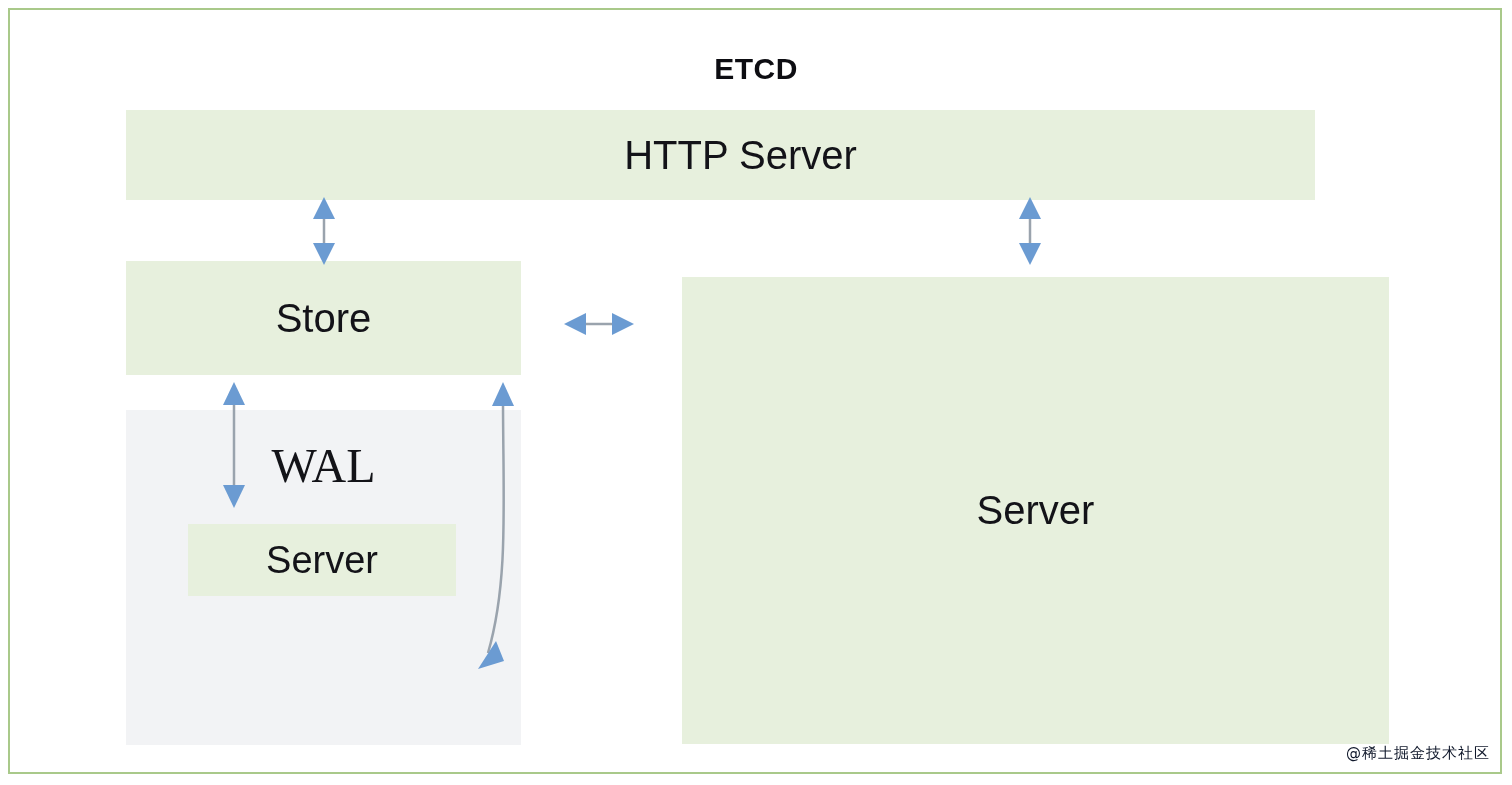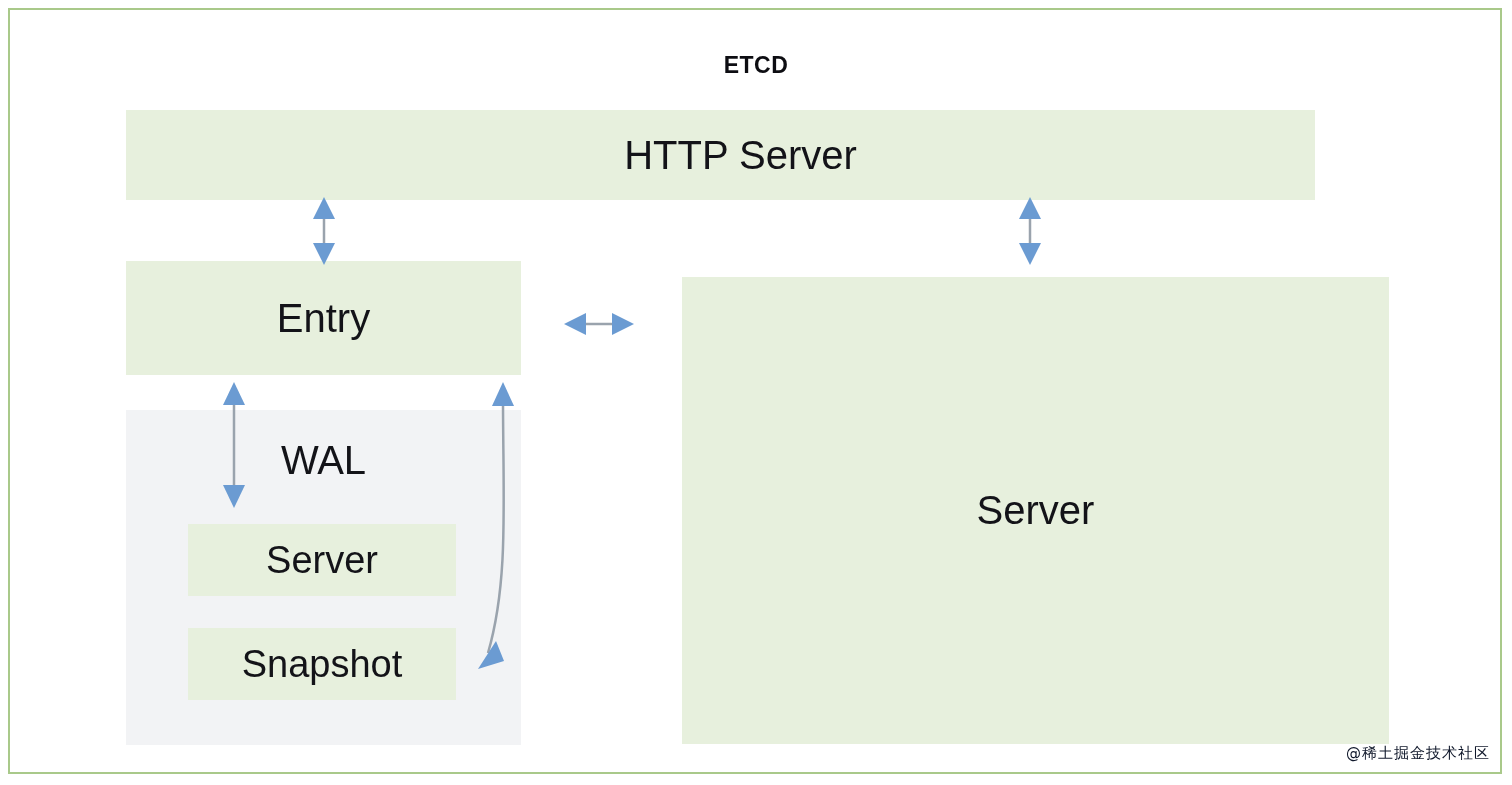--- a/index.html
+++ b/index.html
@@ -27,21 +27,21 @@
     box-sizing: border-box;
     border: 2px solid #a9c98a;
     background: #ffffff;
   }
   .diagram-title {
     position: absolute;
     left: 0;
     top: 52px;
     width: 1512px;
     text-align: center;
-    font-size: 23px;
+    font-size: 30px;
     font-weight: bold;
     color: #0d0d12;
     letter-spacing: 0.5px;
   }
   .box {
     position: absolute;
     box-sizing: border-box;
     display: flex;
     align-items: center;
     justify-content: center;
@@ -74,22 +74,23 @@
     top: 410px;
     width: 395px;
     height: 335px;
   }
   #wal-label {
     position: absolute;
     left: 126px;
     top: 438px;
     width: 395px;
     text-align: center;
-    font-size: 40px;
+    font-size: 48px;
     color: #131318;
+    font-family: Liberation Serif, serif;
   }
   #entry-box {
     left: 188px;
     top: 524px;
     width: 268px;
     height: 72px;
     font-size: 38px;
   }
   #snapshot-box {
     left: 188px;
@@ -127,34 +128,31 @@
 
   <div id="outer-frame"></div>
 
   <div class="diagram-title">ETCD</div>
 
   <div class="box green-box" id="http-server-box">
     <span>HTTP Server</span>
   </div>
 
   <div class="box green-box" id="raft-box">
-    <span>Entry</span>
+    <span>Store</span>
   </div>
 
   <div class="box gray-box" id="wal-container"></div>
 
   <div id="wal-label">WAL</div>
 
   <div class="box green-box" id="entry-box">
     <span>Server</span>
   </div>
 
-  <div class="box green-box" id="snapshot-box">
-    <span>Snapshot</span>
-  </div>
 
   <div class="box green-box" id="store-box">
     <span>Server</span>
   </div>
 
   <svg class="arrow-svg" style="left:296px; top:196px;" width="56" height="70">
     <line x1="28" y1="14" x2="28" y2="56" stroke="#9aa3ad" stroke-width="2.5"></line>
     <polygon points="28,1 39,23 17,23" fill="#6b9bd2"></polygon>
     <polygon points="28,69 39,47 17,47" fill="#6b9bd2"></polygon>
   </svg>

